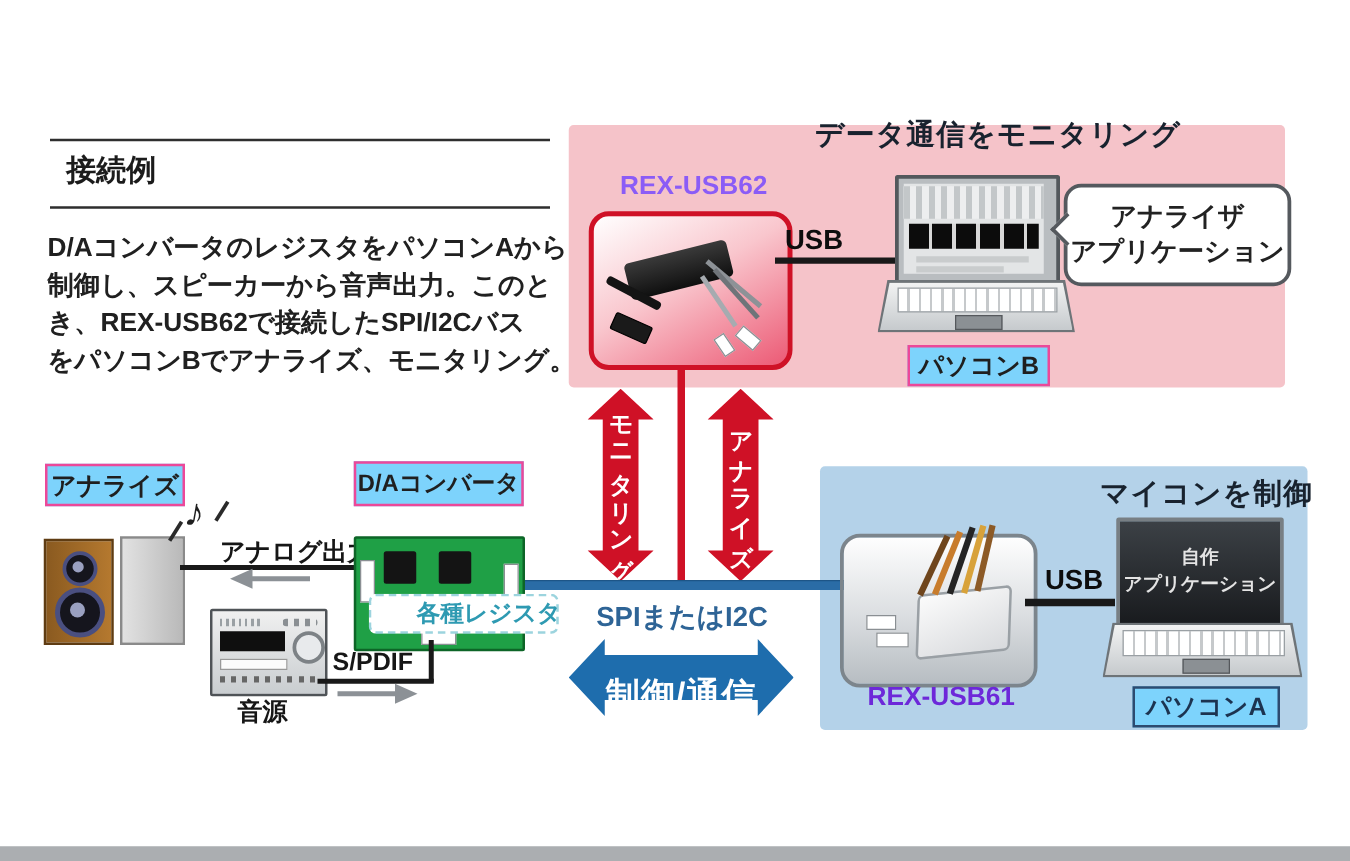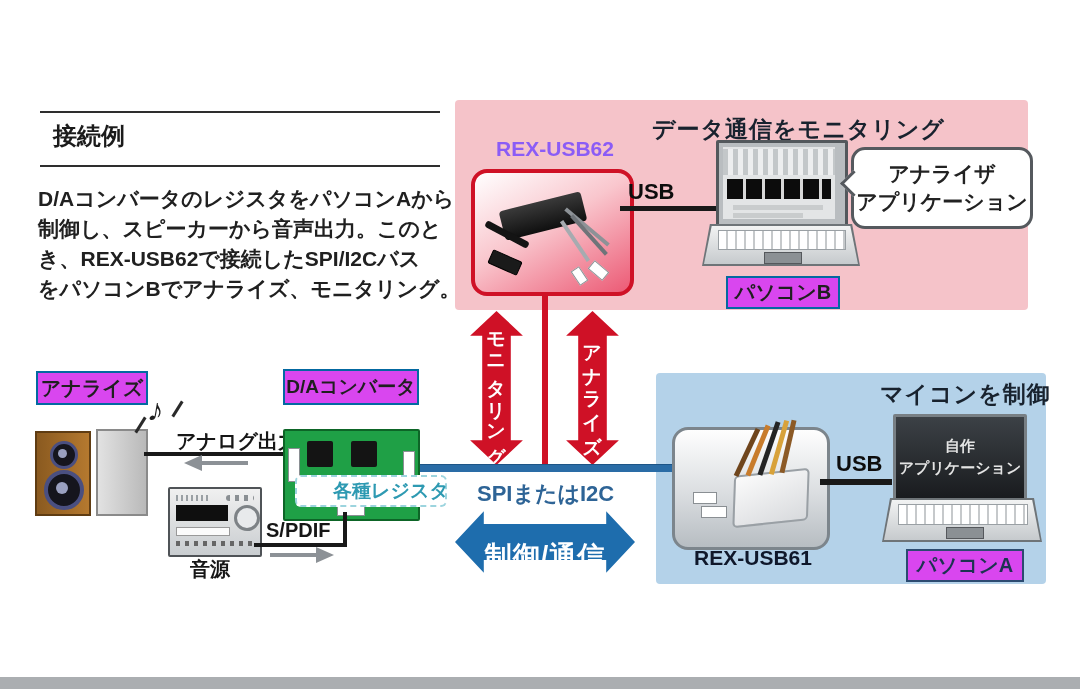--- a/index.html
+++ b/index.html
@@ -6,21 +6,21 @@
   #canvas{position:relative;width:1080px;height:689px;background:#ffffff;overflow:hidden;
           font-family:"Liberation Sans","DejaVu Sans",sans-serif;color:#1c1c1c;}
   .abs{position:absolute;}
   .rule{background:#2e2e2e;height:2px;}
   .heading{font-size:24px;font-weight:bold;color:#1b1b1b;}
   .para{font-size:21px;font-weight:600;line-height:30px;color:#202020;white-space:nowrap;}
   .panel{border-radius:4px;}
   .panel-title{font-size:23px;font-weight:bold;color:#18222e;letter-spacing:1px;white-space:nowrap;}
   .dev-label{font-size:21px;font-weight:600;color:#8b5cf6;text-align:center;white-space:nowrap;}
   .usb-label{font-size:22px;font-weight:bold;color:#0d0d0d;}
-  .label-box{background:#d946ef;border:2px solid #0369a1;display:flex;align-items:center;justify-content:center;
+  .label-box{background:#7dd3fc;border:2px solid #ec4899;display:flex;align-items:center;justify-content:center;
              font-weight:bold;font-size:20px;color:#1f1f1f;white-space:nowrap;}
   .blk-line{background:#191919;}
   .gray-line{background:#8c9196;}
   .tri{width:0;height:0;}
   
   .varrow{background:#cf1126;display:flex;align-items:center;justify-content:center;
           clip-path:polygon(50% 0%,98% 16%,76% 16%,76% 84%,98% 84%,50% 100%,2% 84%,24% 84%,24% 16%,2% 16%);}
   .varrow span{writing-mode:vertical-rl;text-orientation:upright;color:#fff;font-weight:bold;font-size:19px;
                letter-spacing:1px;line-height:1;}
   
@@ -65,21 +65,21 @@
   <div class="abs heading" style="left:53px;top:120px;">接続例</div>
   <div class="abs rule" style="left:40px;top:165px;width:400px;"></div>
   <div class="abs" style="left:38px;top:184px;">
     <div class="para">D/AコンバータのレジスタをパソコンAから</div>
     <div class="para">制御し、スピーカーから音声出力。このと</div>
     <div class="para">き、REX-USB62で接続したSPI/I2Cバス</div>
     <div class="para">をパソコンBでアナライズ、モニタリング。</div>
   </div>
 
   <div class="abs panel" style="left:455px;top:100px;width:573px;height:210px;background:#f5c3c9;"></div>
-  <div class="abs panel-title" style="left:652px;top:114px;">データ通信をモニタリング</div>
+  <div class="abs panel-title" style="left:652px;top:92px;">データ通信をモニタリング</div>
 
   <div class="abs" style="left:542px;top:286px;width:6px;height:182px;background:#cf1126;"></div>
 
   <div class="abs dev-label" style="left:490px;top:137px;width:130px;">REX-USB62</div>
   <div class="abs red-box" style="left:471px;top:169px;width:155px;height:119px;">
     <div class="abs" style="left:26px;top:28px;width:84px;height:30px;background:linear-gradient(180deg,#3a3a3a,#0f0f0f);border-radius:4px;transform:rotate(-14deg);"></div>
     <div class="abs" style="left:8px;top:58px;width:48px;height:7px;background:#141414;border-radius:3px;transform:rotate(28deg);"></div>
     <div class="abs" style="left:14px;top:82px;width:30px;height:13px;background:#1a1a1a;border:1px solid #000;border-radius:2px;transform:rotate(24deg);"></div>
     <div class="abs" style="left:84px;top:52px;width:56px;height:4px;background:#8d9297;transform:rotate(40deg);"></div>
     <div class="abs" style="left:88px;top:60px;width:52px;height:4px;background:#6f7479;transform:rotate(48deg);"></div>
@@ -131,21 +131,21 @@
   <div class="abs gray-box" style="left:672px;top:427px;width:152px;height:117px;">
     <div class="abs" style="left:58px;top:42px;width:72px;height:48px;background:linear-gradient(160deg,#fbfbfb,#d8dadd);border:2px solid #9aa0a5;border-radius:5px;transform:rotate(-6deg) skewX(-8deg);"></div>
     <div class="abs" style="left:46px;top:20px;width:52px;height:5px;background:#6f451c;transform:rotate(115deg);"></div>
     <div class="abs" style="left:56px;top:18px;width:54px;height:5px;background:#c87c2c;transform:rotate(112deg);"></div>
     <div class="abs" style="left:66px;top:16px;width:56px;height:5px;background:#242424;transform:rotate(109deg);"></div>
     <div class="abs" style="left:76px;top:15px;width:56px;height:5px;background:#d8a23a;transform:rotate(106deg);"></div>
     <div class="abs" style="left:86px;top:14px;width:54px;height:5px;background:#8c5a26;transform:rotate(103deg);"></div>
     <div class="abs conn" style="left:18px;top:62px;width:22px;height:10px;"></div>
     <div class="abs conn" style="left:26px;top:76px;width:24px;height:10px;"></div>
   </div>
-  <div class="abs dev-label" style="left:688px;top:546px;width:130px;color:#0f172a;">REX-USB61</div>
+  <div class="abs dev-label" style="left:688px;top:546px;width:130px;color:#6d28d9;">REX-USB61</div>
 
   <div class="abs usb-label" style="left:836px;top:451px;">USB</div>
   <div class="abs blk-line" style="left:820px;top:479px;width:72px;height:6px;"></div>
 
   <div class="abs screen" style="left:893px;top:414px;width:128px;height:86px;background:linear-gradient(180deg,#3c4146,#17191c);border-color:#787f84;">
     <div class="abs" style="left:0;top:18px;width:128px;text-align:center;color:#e4e4e4;font-size:15px;font-weight:bold;line-height:22px;">
       <div>自作</div>
       <div>アプリケーション</div>
     </div>
   </div>

